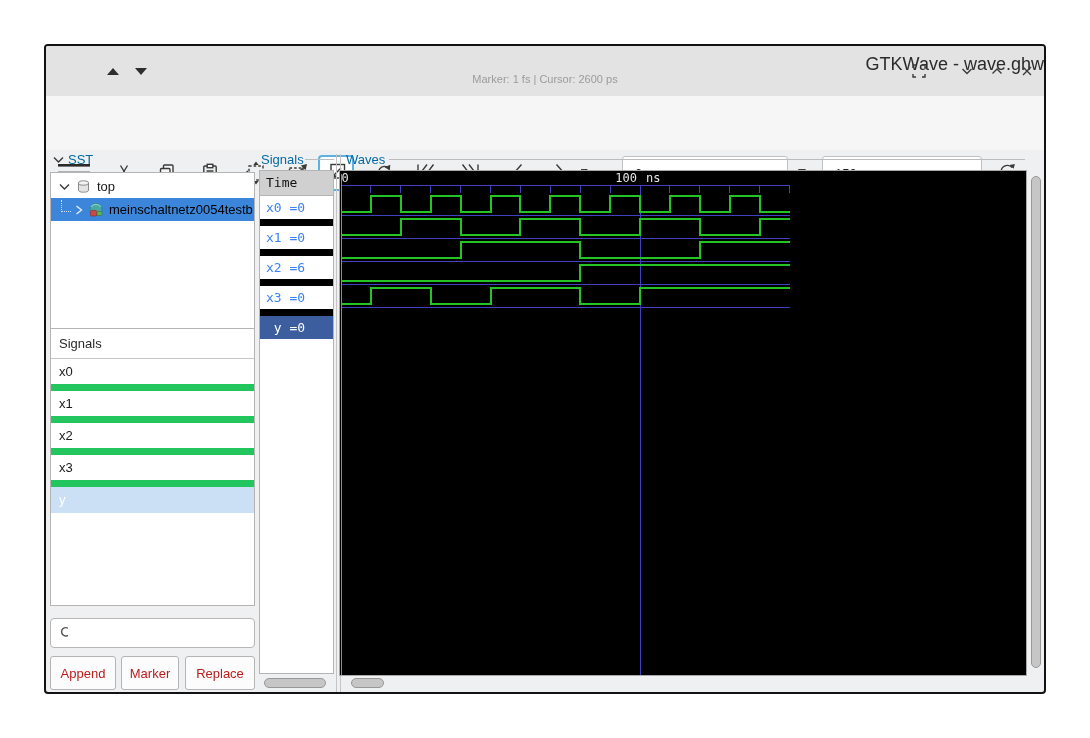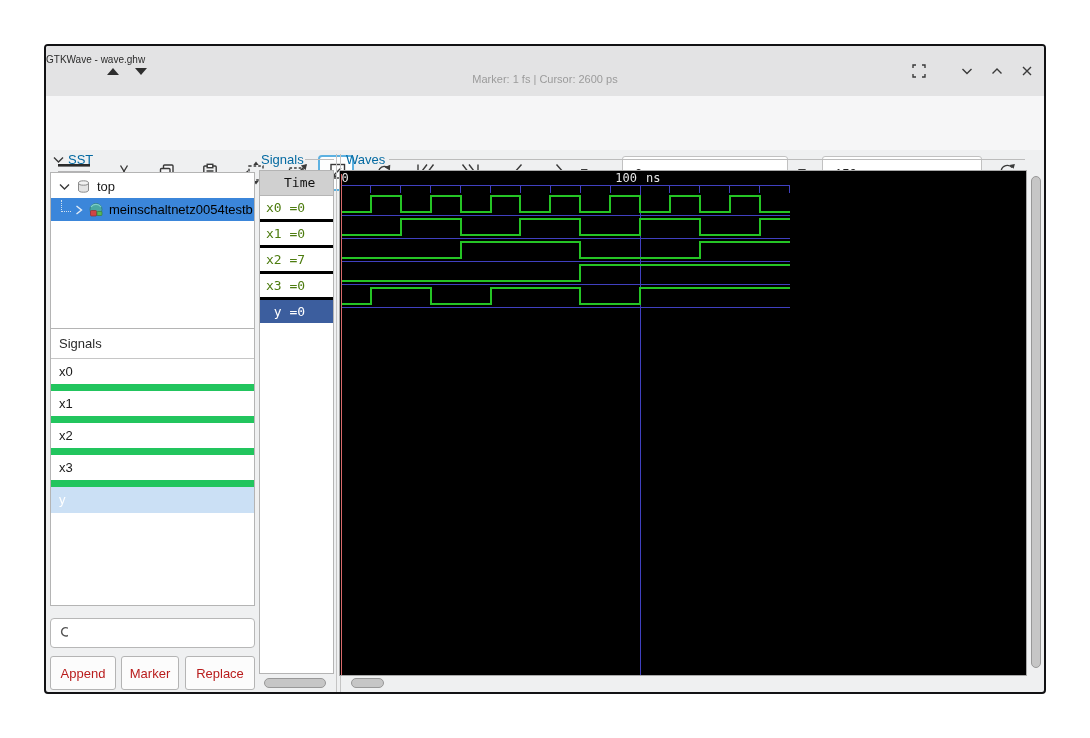--- a/index.html
+++ b/index.html
@@ -2,21 +2,21 @@
 <html><head>
 <meta charset="utf-8">
 <style>
   html,body{margin:0;padding:0;width:1090px;height:738px;background:#ffffff;
     font-family:"Liberation Sans",sans-serif;-webkit-font-smoothing:antialiased;}
   .win{position:absolute;left:44px;top:44px;width:1002px;height:650px;background:#eff0f1;
     border:2px solid #121214;border-radius:4px;box-sizing:border-box;overflow:hidden;}
   
   .titlebar{position:absolute;left:0;top:0;width:100%;height:50px;background:#e3e3e4;
     border-bottom:1px solid #c9c9c9;}
-  .title-main{position:absolute;left:0;right:0;top:8px;text-align:left;font-size:10px;color:#2b2b2b;}
+  .title-main{position:absolute;left:0;right:0;top:8px;text-align:right;font-size:18px;color:#2b2b2b;}
   .title-sub{position:absolute;left:0;right:0;top:27px;text-align:center;font-size:11px;color:#9b9b9b;}
   .tb-ico{position:absolute;top:0;height:50px;display:flex;align-items:center;justify-content:center;width:26px;cursor:default;}
   .tri-up{width:0;height:0;border-left:6px solid transparent;border-right:6px solid transparent;border-bottom:7px solid #2e2e2e;}
   .tri-dn{width:0;height:0;border-left:6px solid transparent;border-right:6px solid transparent;border-top:7px solid #2e2e2e;}
   
   .toolbar{position:absolute;left:0;top:50px;width:100%;height:54px;background:#f6f6f7;}
   .tbtn{position:absolute;top:59px;width:36px;height:36px;display:flex;align-items:center;justify-content:center;border-radius:4px;}
   .tbtn.active{border:2px solid #5cb1e1;background:#fdfefe;box-sizing:border-box;}
   .tlabel{position:absolute;top:70px;font-size:13px;color:#3a3a3a;}
   .tinput{position:absolute;top:60px;height:34px;background:#fff;border:1px solid #c1c1c1;border-radius:3px;
@@ -31,23 +31,23 @@
   
   .treerow{position:relative;height:23px;display:flex;align-items:center;font-size:13px;color:#1a1a1a;}
   .treerow.sel{background:#3b86da;color:#000000;}
   .connector{width:9px;height:11px;border-left:1px dotted #cfe0ef;border-bottom:1px dotted #cfe0ef;margin:-8px 2px 0 10px;}
   
   .lrow{height:25px;line-height:25px;padding-left:8px;font-size:13px;color:#1a1a1a;border-bottom:7px solid #22c55e;}
   .lrow.sel{background:#cbe0f5;color:#ffffff;border-bottom:1px solid #cbe0f5;}
   .lheader{height:29px;line-height:29px;padding-left:8px;font-size:13px;color:#2a2a2a;border-bottom:1px solid #c6c6c6;}
   
   .mhead{height:24px;line-height:24px;background:#d0d0d0;border-bottom:1px solid #b5b5b5;
-    font-family:"DejaVu Sans Mono",monospace;font-size:13px;color:#111;padding-left:24px;white-space:pre;}
-  .mrow{height:23px;line-height:23px;font-family:"DejaVu Sans Mono",monospace;font-size:13px;color:#4d7c0f;
-    padding-left:6px;border-bottom:3px solid #000000;white-space:pre;}
+    font-family:"DejaVu Sans Mono",monospace;font-size:13px;color:#111;padding-left:6px;white-space:pre;}
+  .mrow{height:23px;line-height:23px;font-family:"DejaVu Sans Mono",monospace;font-size:13px;color:#3b82f6;
+    padding-left:6px;border-bottom:7px solid #000000;white-space:pre;}
   .mrow.sel{background:#3c5e9e;color:#ffffff;border-bottom:none;}
   
   .search{position:absolute;left:4px;top:572px;width:205px;height:30px;background:#fff;border:1px solid #b7b7b7;
     border-radius:4px;box-sizing:border-box;display:flex;align-items:center;padding-left:8px;}
   .btn{position:absolute;top:610px;height:34px;background:#fcfcfc;border:1px solid #b4b4b4;border-radius:3px;
     font-size:13px;color:#b91c1c;display:flex;align-items:center;justify-content:center;box-sizing:border-box;}
   
   .thumb{position:absolute;background:#c6c6c6;border:1px solid #989898;border-radius:5px;box-sizing:border-box;}
   .split{position:absolute;width:1px;background:#c4c4c4;}
   
@@ -279,21 +279,21 @@
       <span>Replace</span>
     </div>
 
   <div class="framelabel" style="left:215px;top:106px;">Signals</div>
   <div class="frameline" style="left:259px;top:113px;width:29px;"></div>
   <div class="panel" style="left:213px;top:124px;width:75px;height:504px;">
     <div class="mhead">Time</div>
     <div id="mid-rows">
         <div class="mrow">x0 =0</div>
         <div class="mrow">x1 =0</div>
-        <div class="mrow">x2 =7</div>
+        <div class="mrow">x2 =6</div>
         <div class="mrow">x3 =0</div>
         <div class="mrow sel"> y =0</div>
       </div>
   </div>
   <div class="thumb" style="left:218px;top:632px;width:62px;height:10px;"></div>
 
   <div class="split" style="left:290px;top:108px;height:538px;"></div>
   <div class="split" style="left:294px;top:108px;height:538px;"></div>
 
   <div class="framelabel" style="left:300px;top:106px;">Waves</div>

